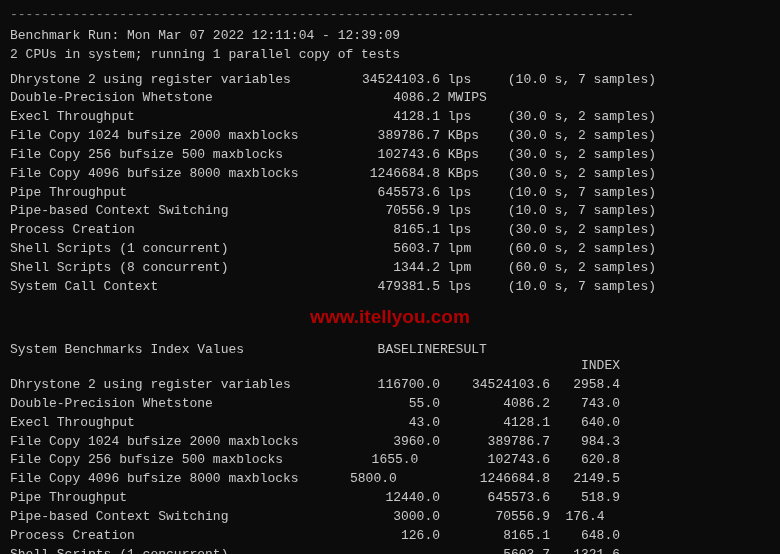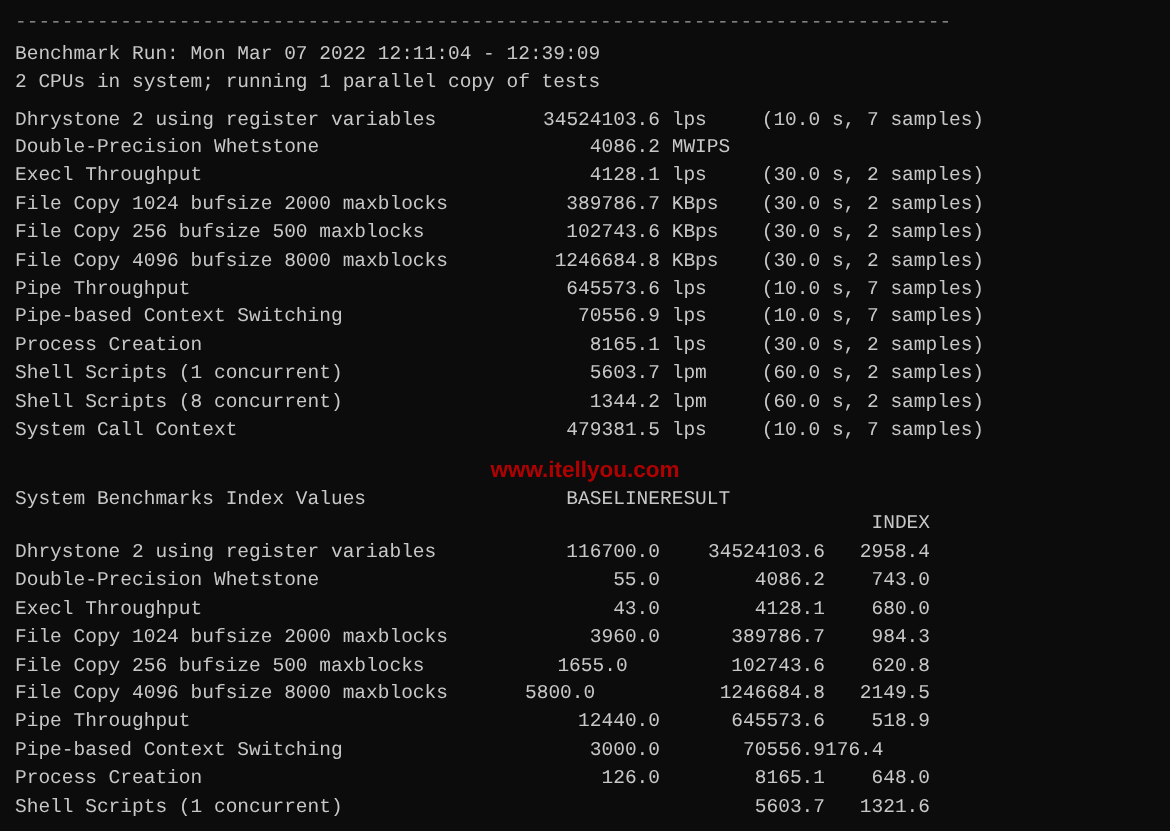--- a/index.html
+++ b/index.html
@@ -16,24 +16,24 @@
     .divider {
       color: #888;
       white-space: pre;
     }
     .section {
       margin: 2px 0;
     }
     .watermark {
       color: #cc0000;
       font-family: Arial, sans-serif;
-      font-size: 15px;
+      font-size: 19px;
       font-weight: bold;
       text-align: center;
-      margin: 0 0;
+      margin: 11px 0;
       opacity: 0.85;
     }
   </style>
 </head>
 <body>
 
 <div>
   <div class="divider">--------------------------------------------------------------------------------</div>
 
   <div class="section">
@@ -55,24 +55,24 @@
       <div style="display: flex; white-space: pre;"><span style="width: 330px;">Shell Scripts (8 concurrent)          </span><span style="width: 100px; text-align: right;">1344.2</span><span style="width: 60px;"> lpm  </span><span> (60.0 s, 2 samples)</span></div>
       <div style="display: flex; white-space: pre;"><span style="width: 330px;">System Call Context                  </span><span style="width: 100px; text-align: right;">479381.5</span><span style="width: 60px;"> lps  </span><span> (10.0 s, 7 samples)</span></div>
     </div>
 
   <div style="margin-top:6px;" class="watermark">www.itellyou.com</div>
 
   <div id="index-table">
       <div style="display: flex; white-space: pre; margin-bottom: 0px;"><span style="width: 340px;">System Benchmarks Index Values</span><span style="width: 90px; text-align: right;">BASELINE</span><span style="width: 110px; text-align: left;">RESULT</span><span style="width: 70px; text-align: right; margin-top: 16px;">INDEX</span></div>
       <div style="display: flex; white-space: pre;"><span style="width: 340px;">Dhrystone 2 using register variables</span><span style="width: 90px; text-align: right;">116700.0</span><span style="width: 110px; text-align: right;">34524103.6</span><span style="width: 70px; text-align: right;">2958.4</span></div>
       <div style="display: flex; white-space: pre;"><span style="width: 340px;">Double-Precision Whetstone          </span><span style="width: 90px; text-align: right;">55.0</span><span style="width: 110px; text-align: right;">4086.2</span><span style="width: 70px; text-align: right;">743.0</span></div>
-      <div style="display: flex; white-space: pre;"><span style="width: 340px;">Execl Throughput                    </span><span style="width: 90px; text-align: right;">43.0</span><span style="width: 110px; text-align: right;">4128.1</span><span style="width: 70px; text-align: right;">680.0</span></div>
+      <div style="display: flex; white-space: pre;"><span style="width: 340px;">Execl Throughput                    </span><span style="width: 90px; text-align: right;">43.0</span><span style="width: 110px; text-align: right;">4128.1</span><span style="width: 70px; text-align: right;">640.0</span></div>
       <div style="display: flex; white-space: pre;"><span style="width: 340px;">File Copy 1024 bufsize 2000 maxblocks</span><span style="width: 90px; text-align: right;">3960.0</span><span style="width: 110px; text-align: right;">389786.7</span><span style="width: 70px; text-align: right;">984.3</span></div>
       <div style="display: flex; white-space: pre;"><span style="width: 340px;">File Copy 256 bufsize 500 maxblocks </span><span style="width: 90px; text-align: center;">1655.0</span><span style="width: 110px; text-align: right;">102743.6</span><span style="width: 70px; text-align: right;">620.8</span></div>
       <div style="display: flex; white-space: pre;"><span style="width: 340px;">File Copy 4096 bufsize 8000 maxblocks</span><span style="width: 90px; text-align: left;">5800.0</span><span style="width: 110px; text-align: right;">1246684.8</span><span style="width: 70px; text-align: right;">2149.5</span></div>
       <div style="display: flex; white-space: pre;"><span style="width: 340px;">Pipe Throughput                     </span><span style="width: 90px; text-align: right;">12440.0</span><span style="width: 110px; text-align: right;">645573.6</span><span style="width: 70px; text-align: right;">518.9</span></div>
-      <div style="display: flex; white-space: pre;"><span style="width: 340px;">Pipe-based Context Switching        </span><span style="width: 90px; text-align: right;">3000.0</span><span style="width: 110px; text-align: right;">70556.9</span><span style="width: 70px; text-align: left;">176.4</span></div>
+      <div style="display: flex; white-space: pre;"><span style="width: 340px;">Pipe-based Context Switching        </span><span style="width: 90px; text-align: right;">3000.0</span><span style="width: 110px; text-align: right;">70556.9</span><span style="width: 70px; text-align: center;">176.4</span></div>
       <div style="display: flex; white-space: pre;"><span style="width: 340px;">Process Creation                    </span><span style="width: 90px; text-align: right;">126.0</span><span style="width: 110px; text-align: right;">8165.1</span><span style="width: 70px; text-align: right;">648.0</span></div>
       <div style="display: flex; white-space: pre;"><span style="width: 340px;">Shell Scripts (1 concurrent)        </span><span style="width: 90px; text-align: center; margin-top: 36px;">42.4</span><span style="width: 110px; text-align: right;">5603.7</span><span style="width: 70px; text-align: right;">1321.6</span></div>
       <div style="display: flex; white-space: pre;"><span style="width: 340px;">Shell Scripts (8 concurrent)        </span><span style="width: 90px; text-align: right;">6.0</span><span style="width: 110px; text-align: right;">1344.2</span><span style="width: 70px; text-align: right;">2240.3</span></div>
     </div>
 
 </div>
 
 </body></html>

